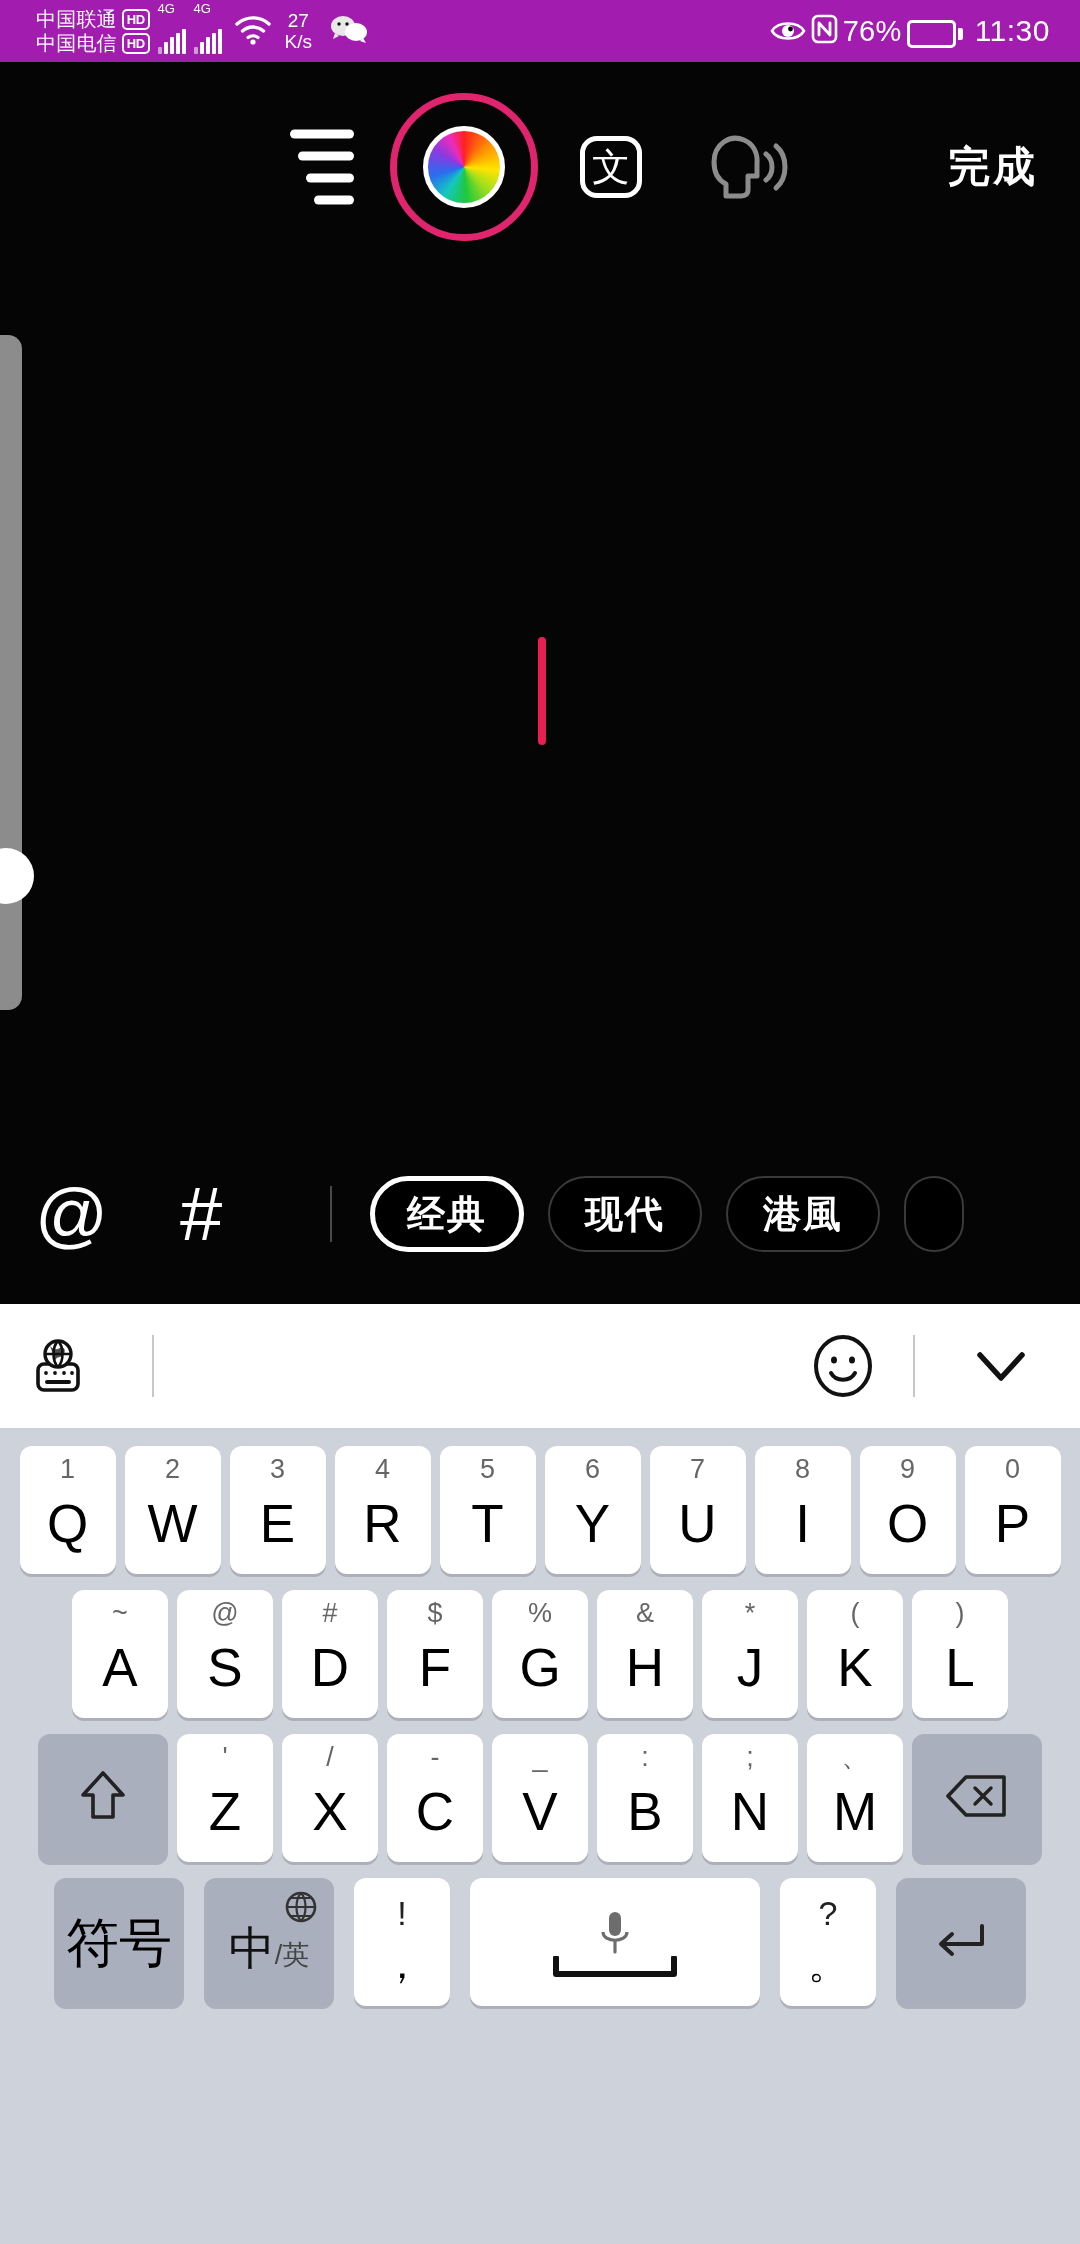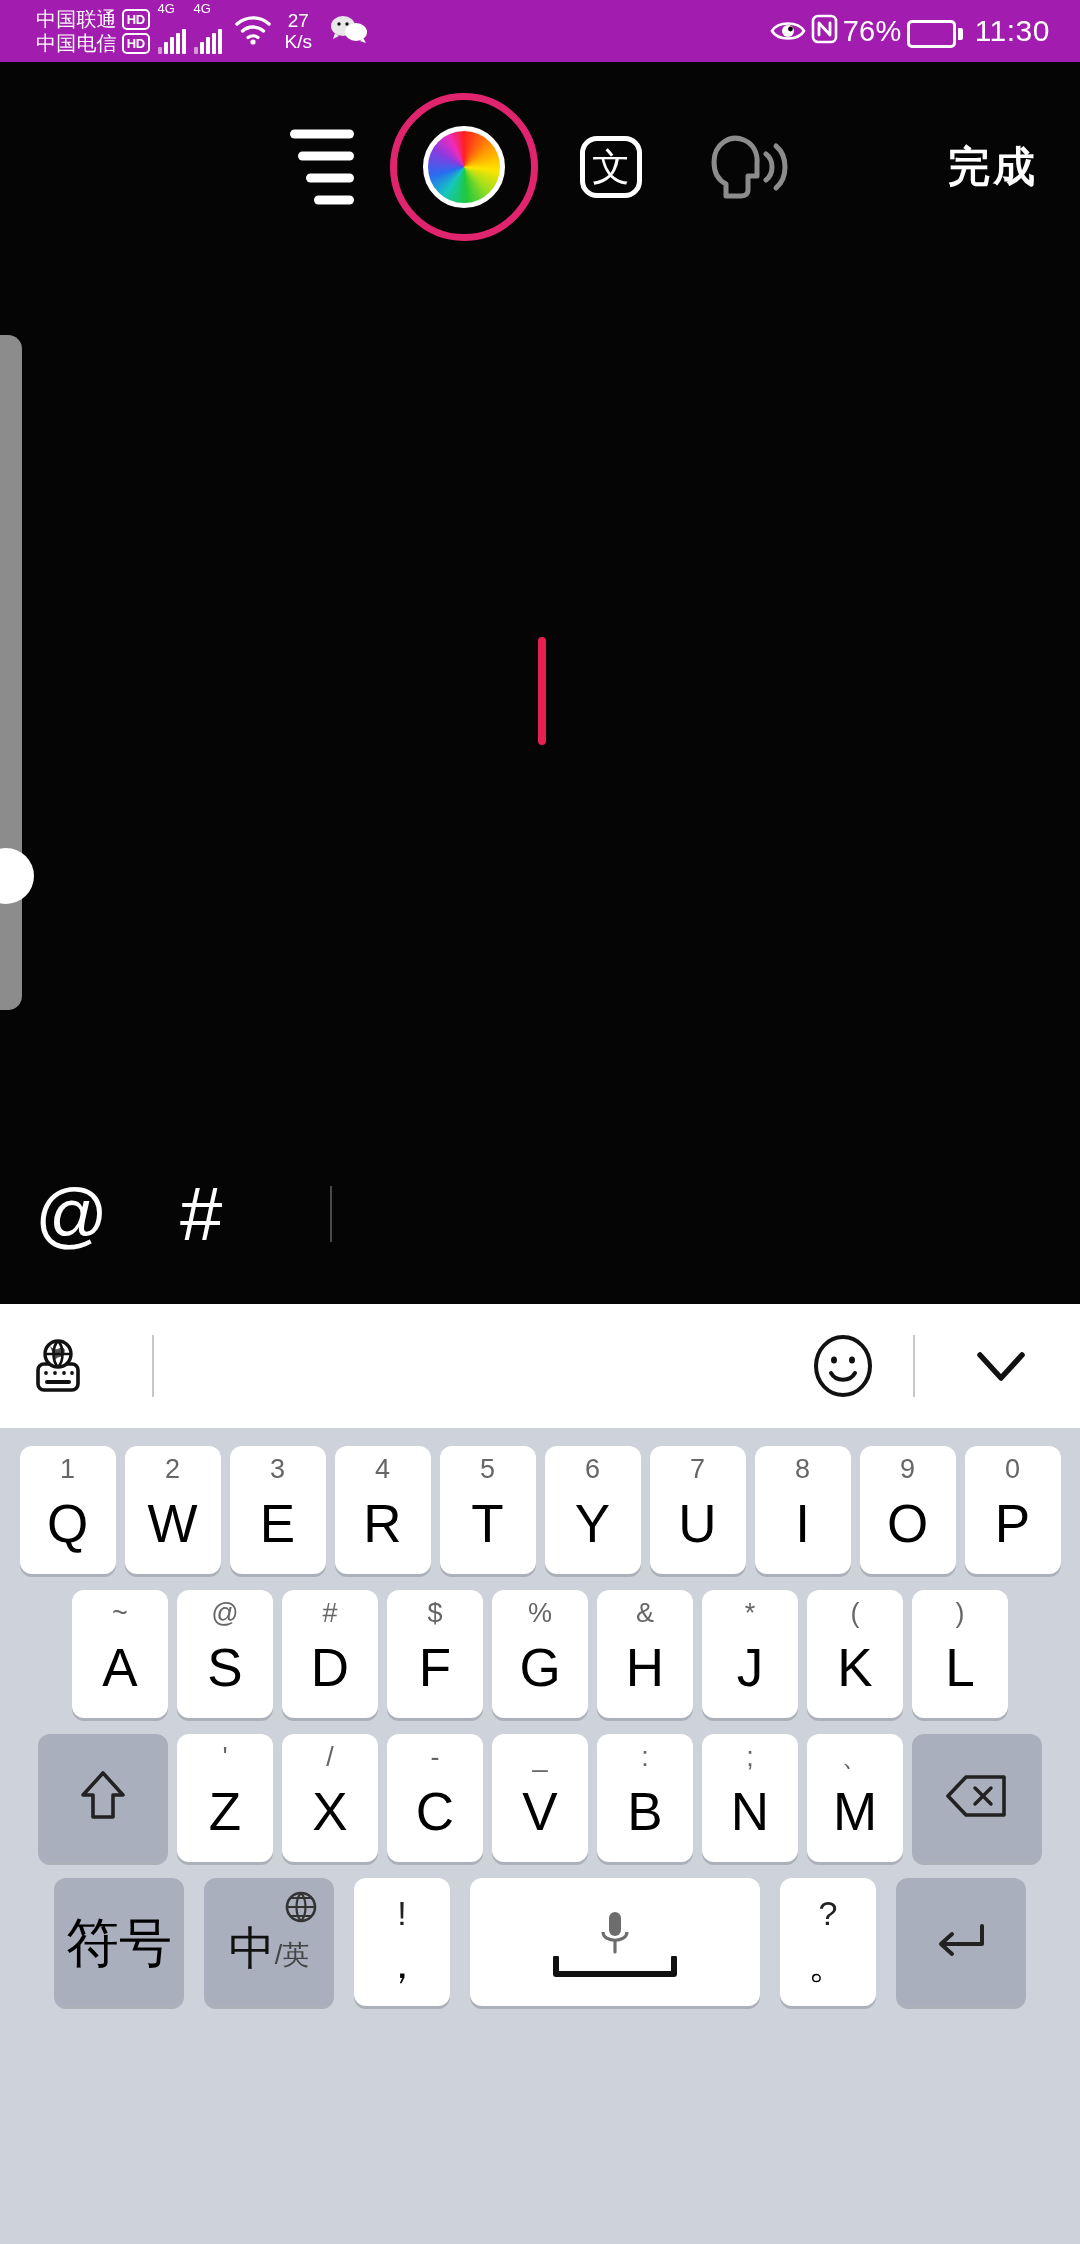--- a/index.html
+++ b/index.html
@@ -292,20 +292,34 @@
   <div class="vslider">
     <div class="track"></div>
     <div class="thumb"></div>
   </div>
 
   <div class="stylebar">
     <div class="sb-icon icon-at">@</div>
     <div class="sb-icon icon-hash">#</div>
     <div class="divider"></div>
 
+    <div class="chips">
+      <div class="chip selected">
+        <span>经典</span>
+      </div>
+      <div class="chip">
+        <span>现代</span>
+      </div>
+      <div class="chip">
+        <span>港風</span>
+      </div>
+      <div class="chip partial">
+        <span></span>
+      </div>
+    </div>
   </div>
 </div>
 
 <div class="kb">
 
   <div class="kb-top">
     <div class="kb-toolbtn" style="left:28px;">
       <svg width="60" height="60" viewBox="0 0 60 60">
         <rect x="10" y="28" width="40" height="26" rx="6" stroke="#111" stroke-width="3.6" fill="#fff"></rect>
         <circle cx="18" cy="37" r="1.9" fill="#111"></circle>

